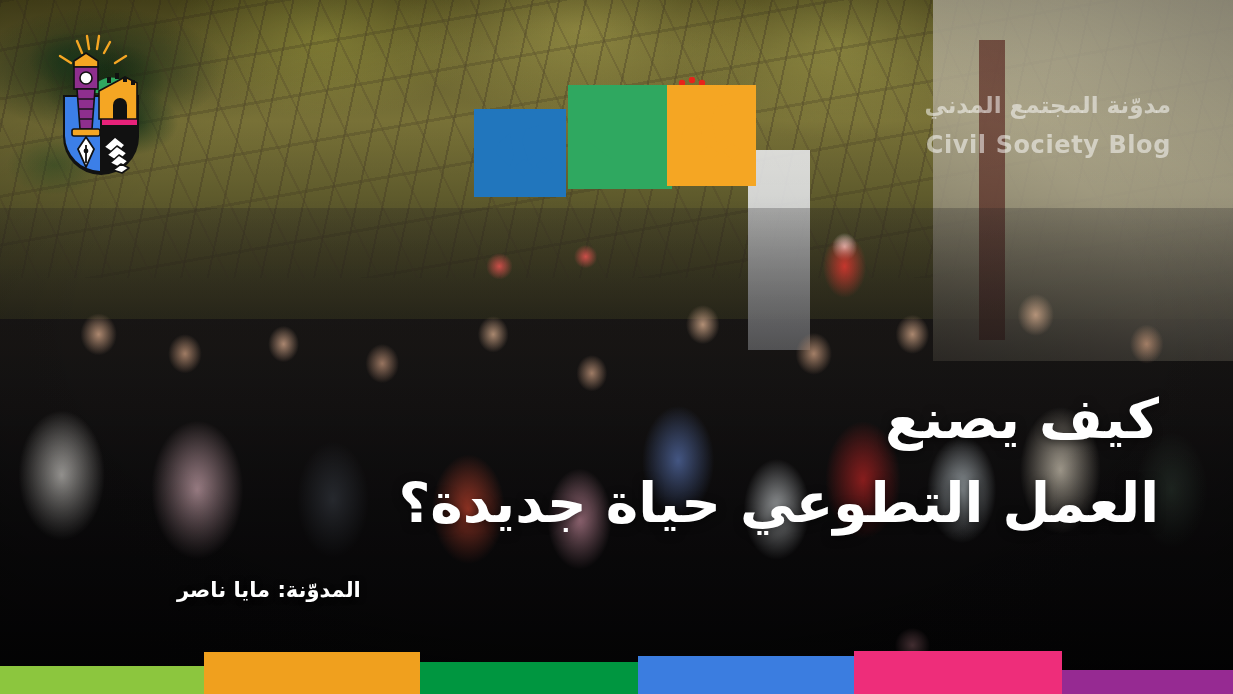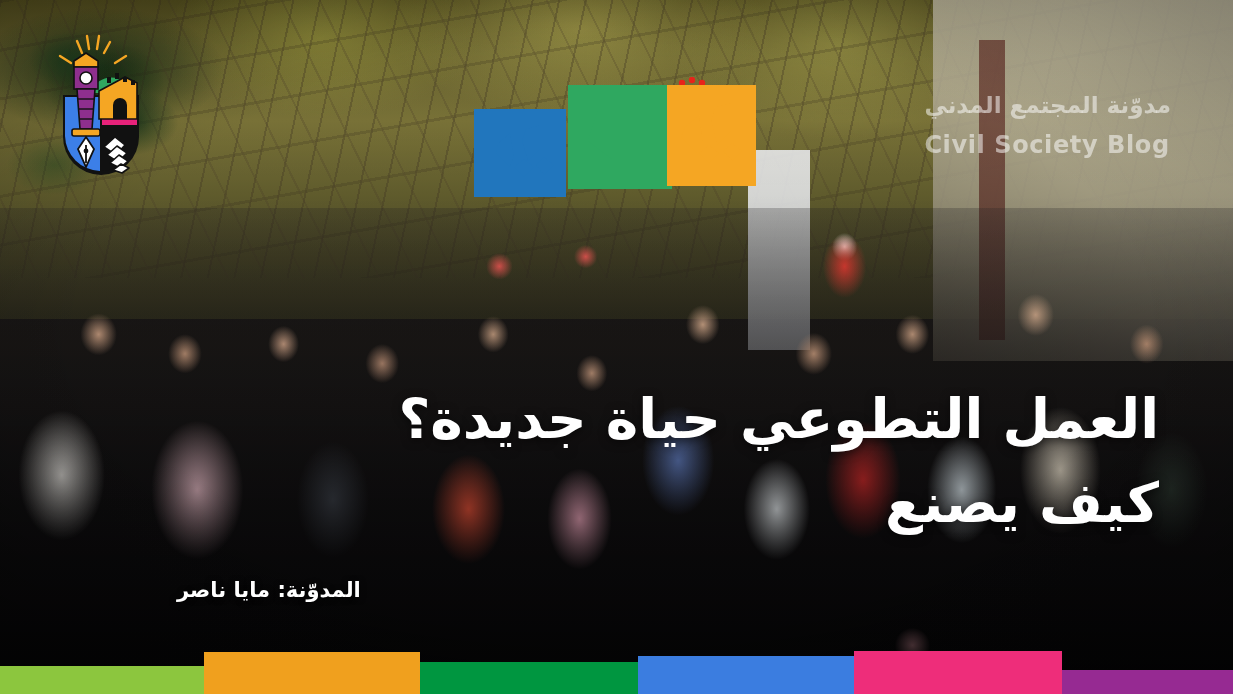--- a/index.html
+++ b/index.html
@@ -98,21 +98,21 @@
   .lb{ position:absolute; }
   .lb-blue{ left:0; top:24px; width:92px; height:88px; background:#2176bd;
             border-top-left-radius:34px; }
   .lb-green{ left:94px; top:0px; width:104px; height:104px; background:#2fa860; }
   .lb-orange{ left:193px; top:0px; width:89px; height:101px; background:#f5a623;
               border-bottom-right-radius:36px; }
   .lb svg{ display:block; }
   .shin{ position:absolute; left:100px; top:-8px; }
 
   
-  .watermark{ position:absolute; right:62px; top:92px; 
+  .watermark{ position:absolute; right:62px; top:92px; text-align:right;
               color:rgba(255,255,255,.52); line-height:1.18; }
   .wm-ar{ font-size:23px; font-weight:700; letter-spacing:.3px; direction:rtl; }
   .wm-en{ font-size:24px; font-weight:700; letter-spacing:.6px; margin-top:12px; }
 
   
   .headline{ position:absolute; right:74px; top:378px; width:1050px;
              text-align:right; direction:rtl; color:#fff;
              font-size:55px; font-weight:700; line-height:1.52;
              text-shadow:0 2px 10px rgba(0,0,0,.55); }
   .hl-line{ display:block; white-space:nowrap; }
@@ -247,22 +247,22 @@
     </div>
 
   </div>
 
   <div class="watermark">
     <div class="wm-ar">مدوّنة المجتمع المدني</div>
     <div class="wm-en">Civil Society Blog</div>
   </div>
 
   <h1 class="headline">
+    <span class="hl-line">كيف يصنع</span>
     <span class="hl-line">العمل التطوعي حياة جديدة؟</span>
-    <span class="hl-line">كيف يصنع</span>
   </h1>
 
   <div class="byline">المدوّنة: مايا ناصر</div>
 
   <div class="colorbar" id="colorbar">
       <div class="cb" style="left: 0px; width: 204px; height: 28px; background: rgb(140, 198, 62);"></div>
       <div class="cb" style="left: 204px; width: 216px; height: 42px; background: rgb(240, 160, 30);"></div>
       <div class="cb" style="left: 420px; width: 218px; height: 32px; background: rgb(0, 150, 64);"></div>
       <div class="cb" style="left: 638px; width: 216px; height: 38px; background: rgb(59, 125, 224);"></div>
       <div class="cb" style="left: 854px; width: 208px; height: 43px; background: rgb(238, 45, 122);"></div>

